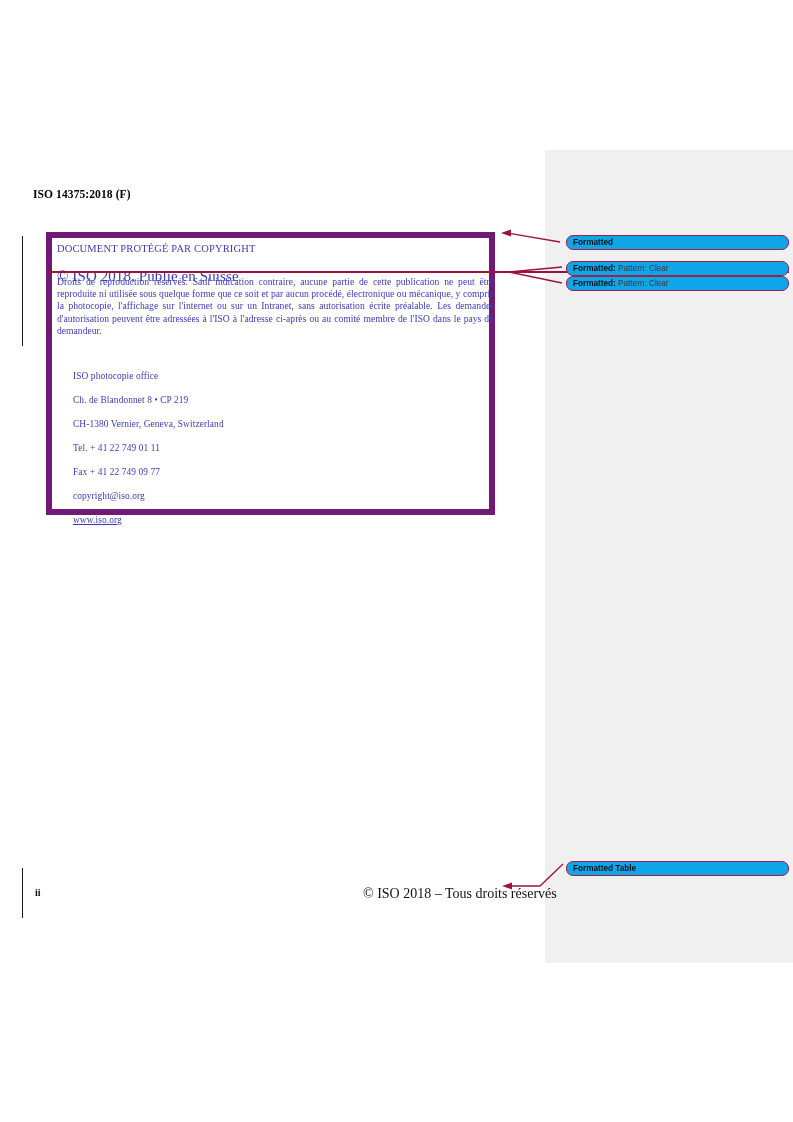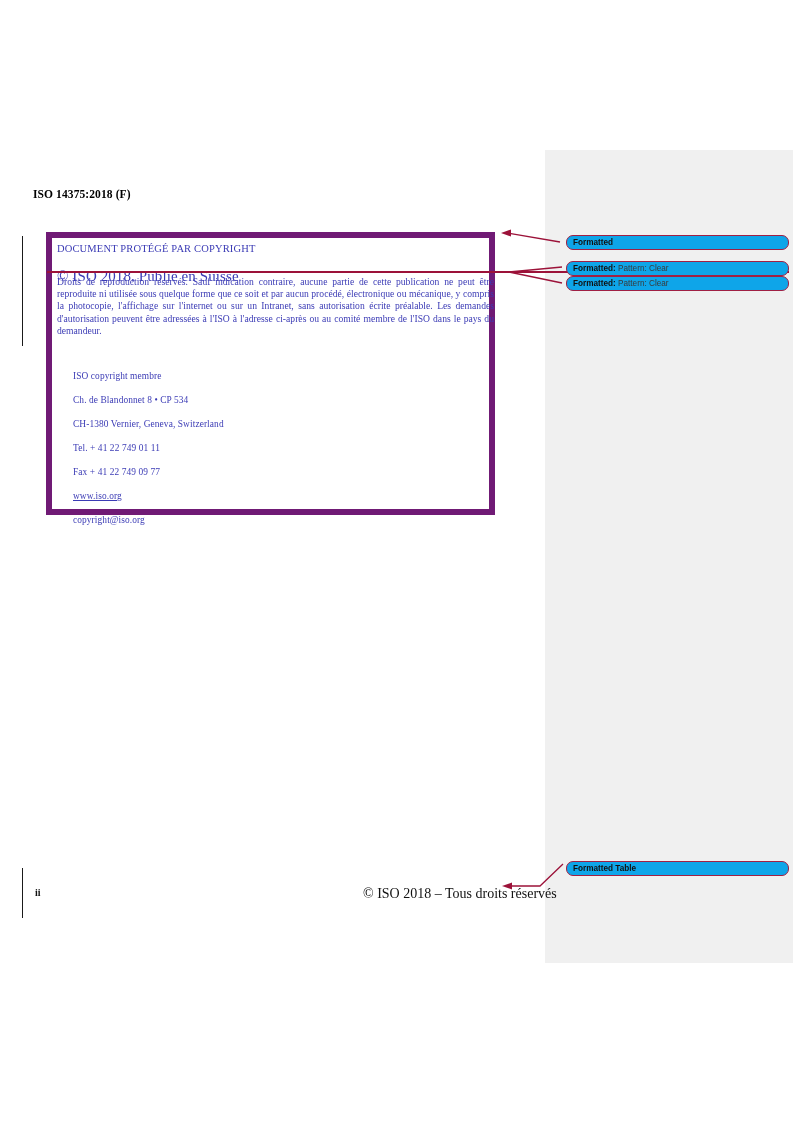--- a/index.html
+++ b/index.html
@@ -202,27 +202,27 @@
 
   <div id="copyright-box">
 
     <div id="copyright-title">DOCUMENT PROTÉGÉ PAR COPYRIGHT</div>
 
     <div id="copyright-pub">© ISO 2018, Publié en Suisse</div>
 
     <div id="copyright-body">Droits de reproduction réservés. Sauf indication contraire, aucune partie de cette publication ne peut être reproduite ni utilisée sous quelque forme que ce soit et par aucun procédé, électronique ou mécanique, y compris la photocopie, l'affichage sur l'internet ou sur un Intranet, sans autorisation écrite préalable. Les demandes d'autorisation peuvent être adressées à l'ISO à l'adresse ci-après ou au comité membre de l'ISO dans le pays du demandeur.</div>
 
     <div id="address-block">
-      <div class="addr-line">ISO copyright membre</div>
-      <div class="addr-line">Ch. de Blandonnet 8 • CP 534</div>
+      <div class="addr-line">ISO photocopie office</div>
+      <div class="addr-line">Ch. de Blandonnet 8 • CP 219</div>
       <div class="addr-line">CH-1380 Vernier, Geneva, Switzerland</div>
       <div class="addr-line">Tel.  + 41 22 749 01 11</div>
       <div class="addr-line">Fax  + 41 22 749 09 77</div>
+      <div class="addr-line">copyright@iso.org</div>
       <div class="addr-line link">www.iso.org</div>
-      <div class="addr-line">copyright@iso.org</div>
     </div>
   </div>
 
   <div id="format-rule"></div>
 
   <div id="footer-page-number">ii</div>
 
   <div id="footer-copyright">© ISO 2018 – Tous droits réservés</div>
 
 </div>

